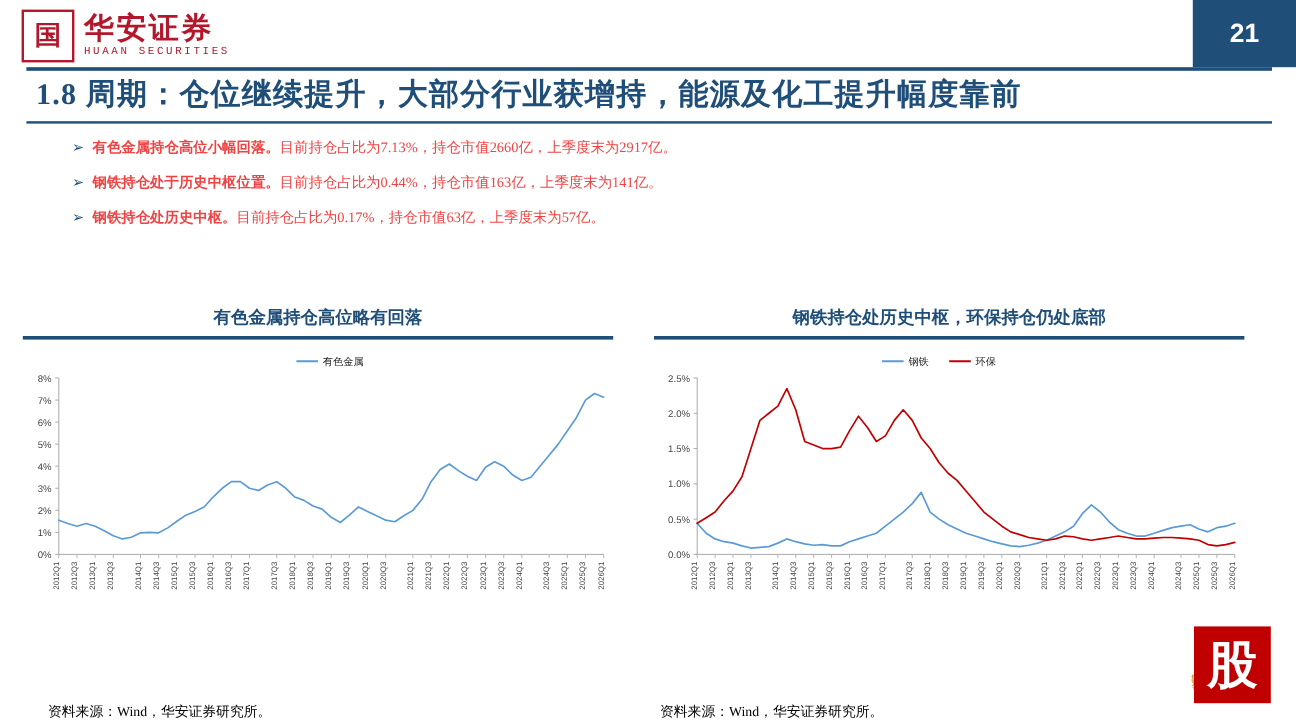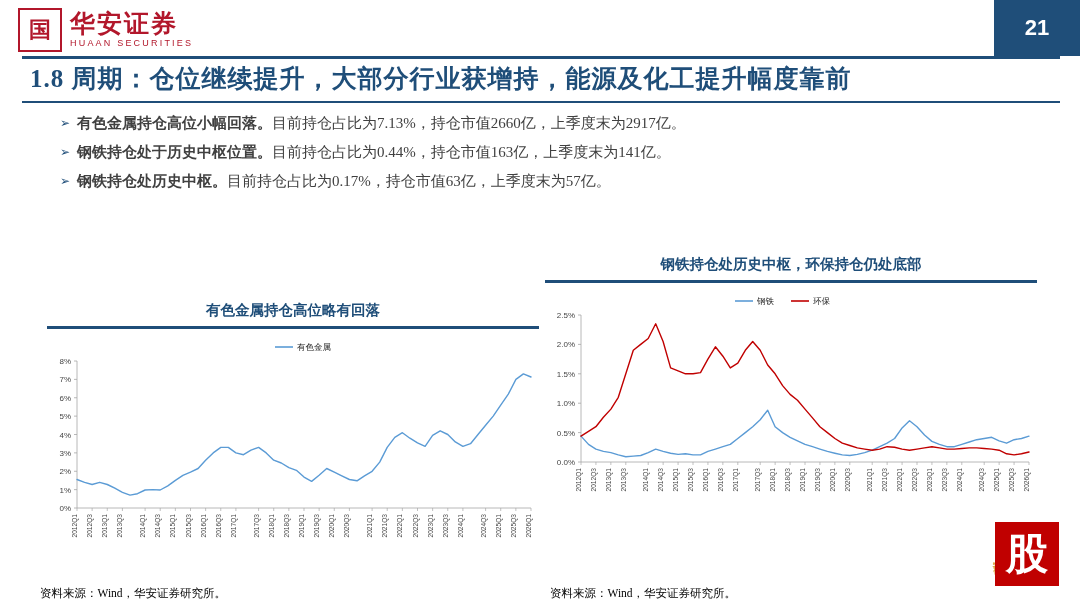--- a/index.html
+++ b/index.html
@@ -21,21 +21,21 @@
     display:flex;align-items:center;justify-content:center;
     font-family:"DejaVu Sans", sans-serif;
   }
   .logo-text{line-height:1.05;}
   .logo-cn{
     font-size:25px;font-weight:bold;color:#b2172b;letter-spacing:2px;
     font-family:"DejaVu Sans", sans-serif;
   }
   .logo-en{
     font-size:9px;color:#b2172b;letter-spacing:2.2px;margin-top:2px;
-    font-family:Liberation Sans, sans-serif;
+    font-family:Liberation Mono, monospace;
   }
   .page-badge{
     position:absolute;right:0;top:0;width:86px;height:56px;
     background:#1f4e79;color:#fff;
     display:flex;align-items:center;justify-content:center;
     font-size:22px;font-weight:bold;
     font-family:"Liberation Sans", sans-serif;
   }
   .title-rule{
     position:absolute;left:22px;top:56px;width:1038px;height:3px;background:#1f4e79;
@@ -49,26 +49,26 @@
     position:absolute;left:22px;top:101px;width:1038px;height:2px;background:#1f4e79;
   }
 
   
   .bullets{position:absolute;left:60px;top:113px;width:960px;}
   .bullet{display:flex;align-items:flex-start;margin-bottom:9px;}
   .bullet .mark{
     color:#1f4e79;font-size:12px;margin-right:7px;line-height:20px;
     font-family:"DejaVu Sans", sans-serif;
   }
-  .bullet .txt{font-size:15px;color:#404040;line-height:20px;}
+  .bullet .txt{font-size:12px;color:#ef4444;line-height:20px;}
   .bullet .txt b{font-weight:bold;}
 
   
   .panel{position:absolute;top:255px;}
-  .panel-left{left:47px;width:492px;margin-top:46px;}
+  .panel-left{left:19px;width:492px;}
   .panel-right{left:545px;width:492px;}
   .panel-title{
     text-align:center;font-size:14.5px;font-weight:bold;color:#1f4e79;
     margin-bottom:6px;
   }
   .panel-rule{height:2.5px;background:#1f4e79;margin-bottom:6px;}
   .chart-box{position:relative;height:235px;width:100%;}
   .chart-box svg{display:block;}
   .src{
     position:absolute;bottom:6px;font-size:11.5px;color:#000;

